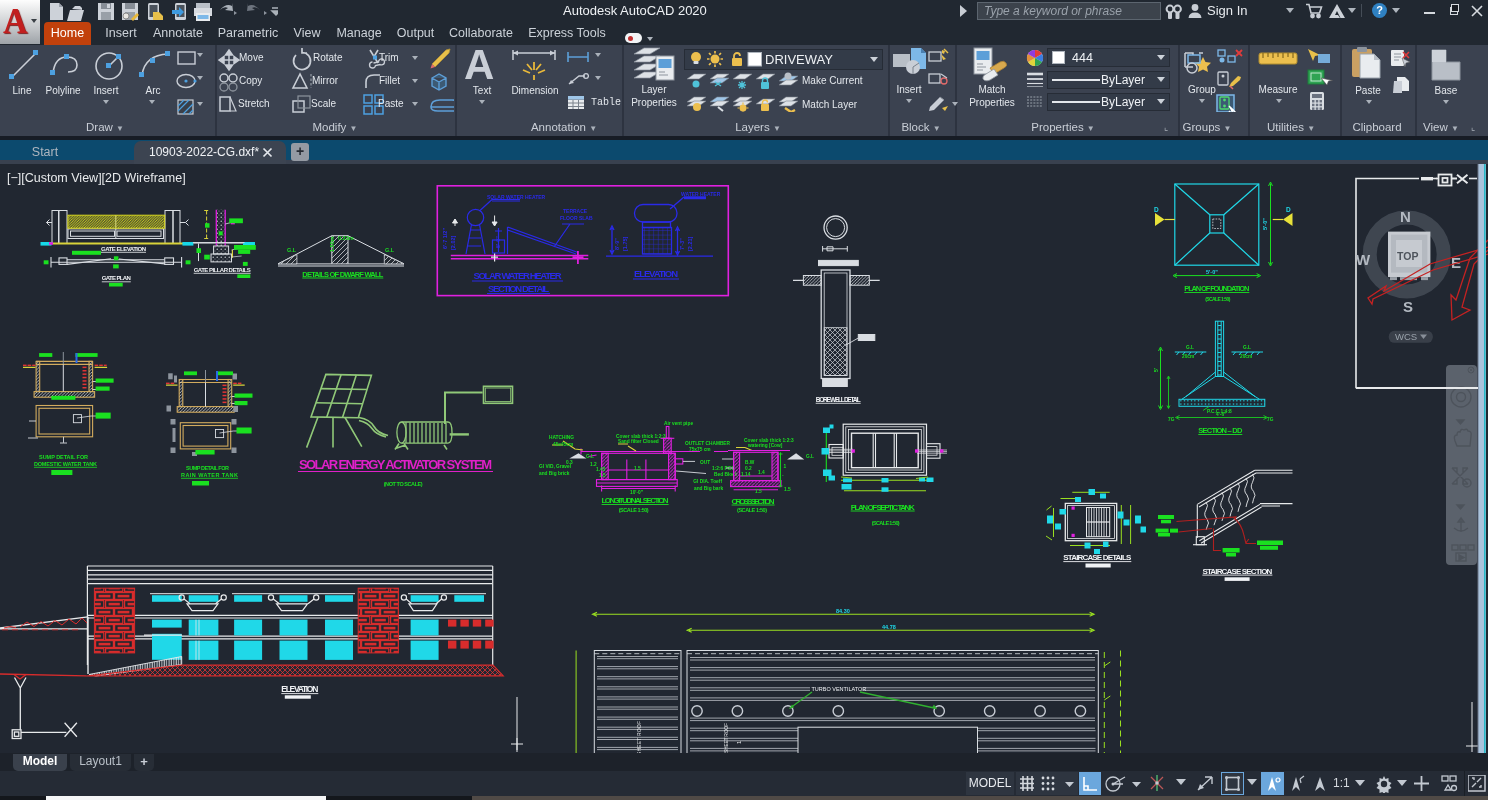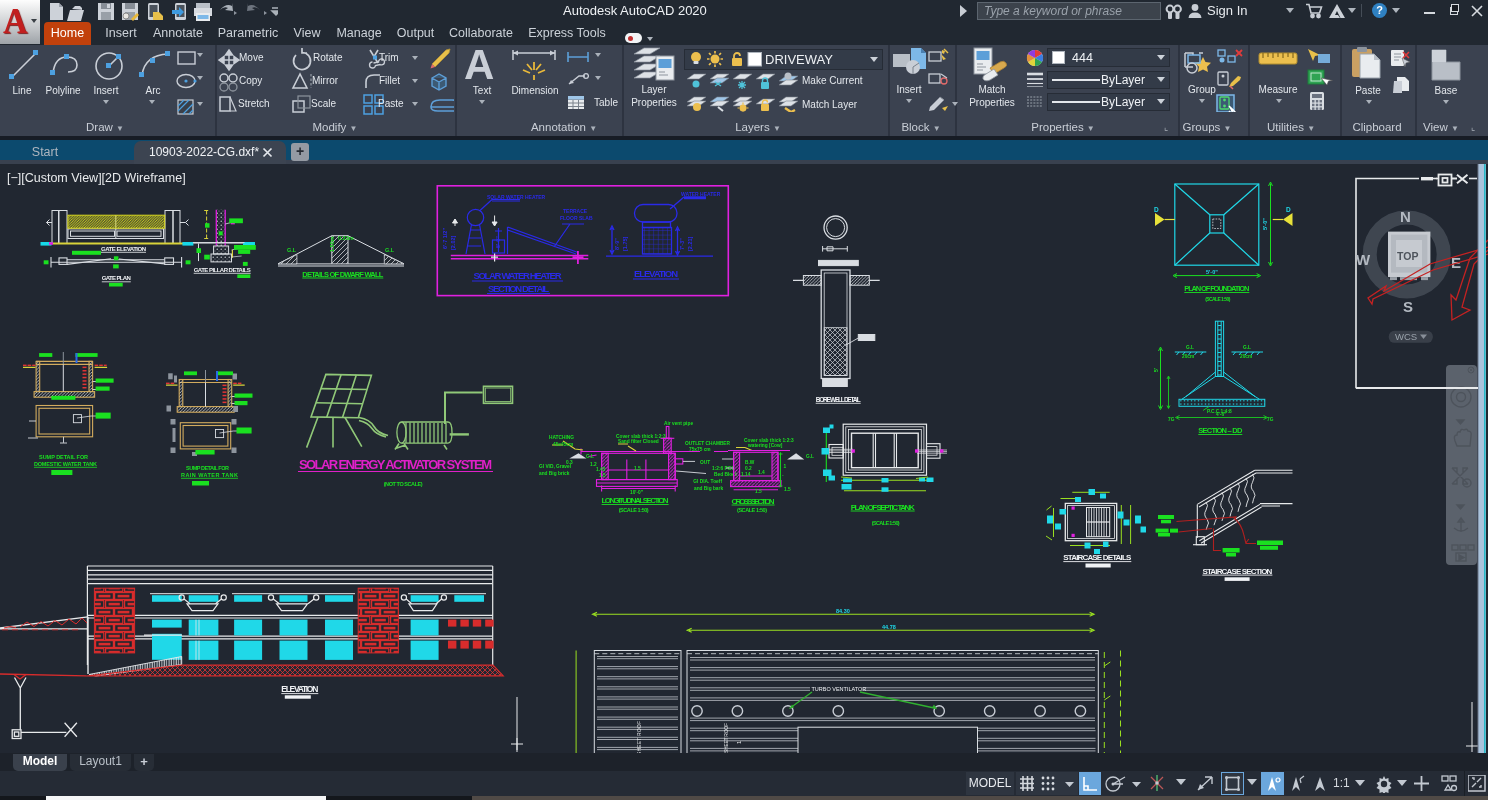--- a/index.html
+++ b/index.html
@@ -269,21 +269,21 @@
     <svg class="abs" style="left:567px;top:27px" width="22" height="14" viewBox="0 0 22 14">
         <path d="M2 12 L12 4 h6" stroke="#c9ced6" stroke-width="1.4" fill="none"></path>
         <path d="M2 12 l5 -1 -3 -3 z" fill="#c9ced6"></path>
         <circle cx="19" cy="4" r="2.4" stroke="#c9ced6" fill="none" stroke-width="1.3"></circle>
       </svg>
     <svg class="abs" style="left:567px;top:50px" width="18" height="15" viewBox="0 0 18 15">
         <rect x="1" y="1" width="16" height="13" fill="#e9ecef"></rect>
         <path d="M1 4.5 h16 M1 8 h16 M1 11.5 h16 M6 1 v13 M11.5 1 v13" stroke="#7a828c" stroke-width="1"></path>
         <rect x="1" y="1" width="16" height="3.5" fill="#9fc6e8"></rect>
       </svg>
-    <div class="blabel" style="left:586px;top:52px;width:40px;">Table</div>
+    <div class="blabel" style="left:586px;top:52px;width:40px;font-family:Liberation Mono, monospace;">Table</div>
     <div class="abs" style="left:595px;top:8px;width:0;height:0;border-top:4px solid #aab1ba;border-left:3.5px solid transparent;border-right:3.5px solid transparent;"></div>
     <div class="abs" style="left:595px;top:31px;width:0;height:0;border-top:4px solid #aab1ba;border-left:3.5px solid transparent;border-right:3.5px solid transparent;"></div>
 
     <svg class="abs" style="left:632px;top:1px" width="44" height="36" viewBox="0 0 44 36">
       <g fill="#dde1e6" stroke="#8d949d" stroke-width="0.7">
         <path d="M2 8 l10 -6 16 0 -10 6 z"></path>
           <path d="M2 16 l10 -6 16 0 -10 6 z"></path>
           <path d="M2 24 l10 -6 16 0 -10 6 z"></path>
           <path d="M2 32 l10 -6 16 0 -10 6 z"></path>
       </g>

